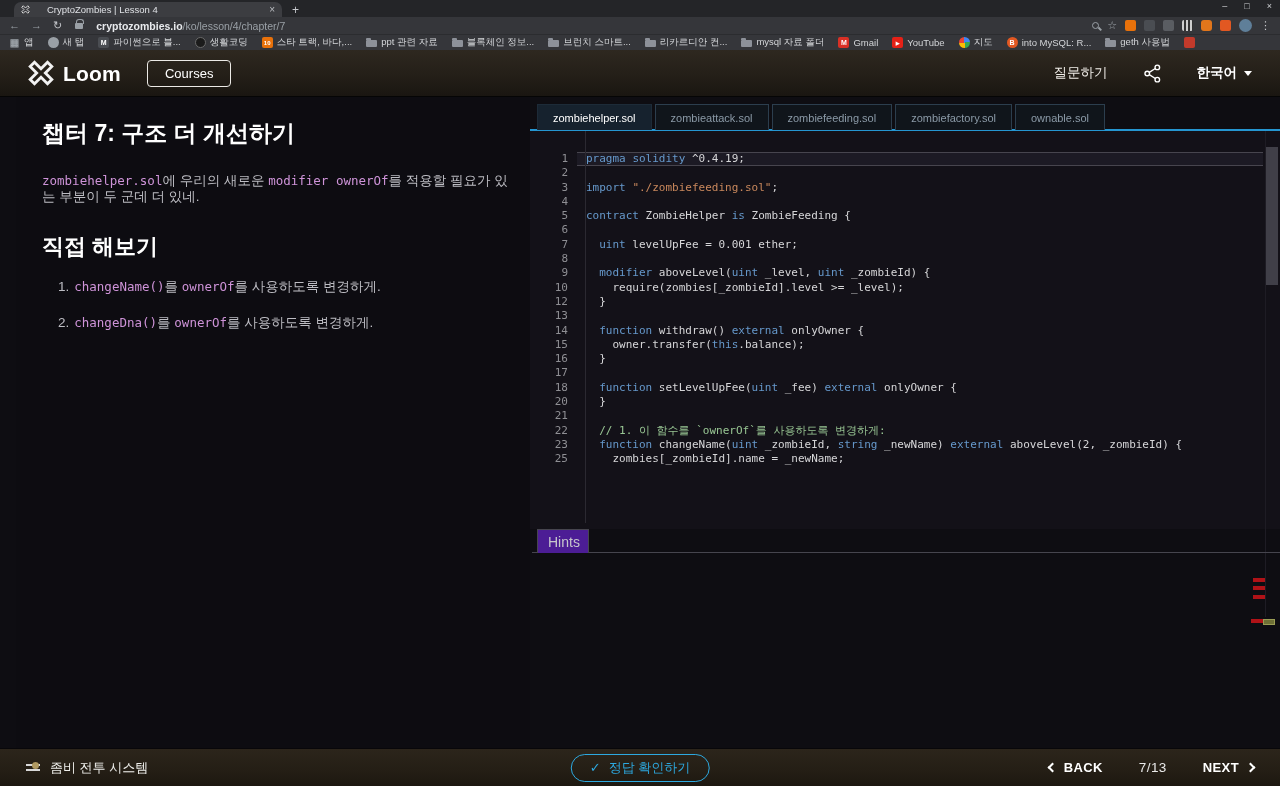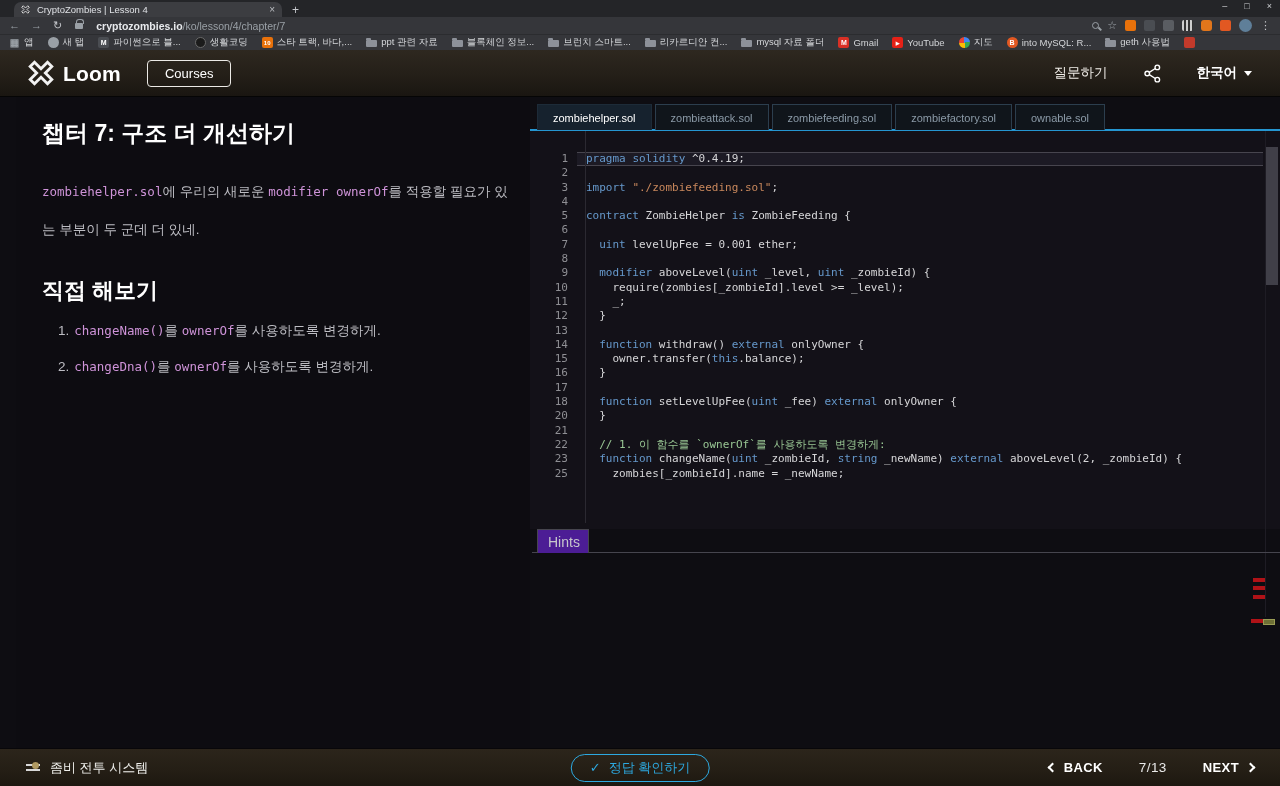--- a/index.html
+++ b/index.html
@@ -7,21 +7,21 @@
     --code-comment:#99c794; --inline-code:#ce93d8; --button-blue:#2da9e0;
     --error-mark:#b01217;
   }
   *{margin:0;padding:0;box-sizing:border-box;}
   html,body{width:1280px;height:786px;}
   body{position:relative;background:#0e0d12;font-family:"Liberation Sans",sans-serif;overflow:hidden;}
 
   
   .chrome{position:absolute;top:0;left:0;right:0;height:50px;z-index:5;}
   .tabstrip{height:17px;background:#242528;display:flex;align-items:flex-end;position:relative;}
-  .btab{margin-left:14px;width:268px;height:15px;background:#3c3d41;border-radius:7px 7px 0 0;display:flex;align-items:center;padding:0 7px;gap:7px;}
+  .btab{margin-left:14px;width:268px;height:15px;background:#3c3d41;border-radius:7px 7px 0 0;display:flex;align-items:center;padding:0 7px;gap:17px;}
   .btab .ttl{flex:1;color:#dfe1e5;font-size:9.5px;white-space:nowrap;overflow:hidden;}
   .btab .cls{color:#b9bcc0;font-size:10px;line-height:10px;}
   .favicon{width:9px;height:9px;flex:none;}
   .newtab{color:#c9cbcf;font-size:12px;margin-left:10px;line-height:14px;}
   .winctl{position:absolute;right:8px;top:1px;display:flex;gap:17px;color:#cfd1d4;font-size:9px;align-items:center;}
   .toolbar{height:17px;background:#35363a;display:flex;align-items:center;padding:0 9px;gap:11px;}
   .navic{color:#9aa0a6;font-size:11px;line-height:11px;}
   .lock{width:8px;height:6px;background:#9aa0a6;border-radius:1px;position:relative;margin:0 2px;}
   .lock::before{content:'';position:absolute;top:-4px;left:1px;width:6px;height:4px;border:1.4px solid #9aa0a6;border-bottom:none;border-radius:3px 3px 0 0;}
   .url{font-size:10.5px;}
@@ -58,21 +58,21 @@
   .courses-btn{margin-left:26px;border:1px solid #eceae6;border-radius:4px;padding:5px 17px;color:#fff;font-size:13px;background:transparent;}
   .hdr-right{margin-left:auto;display:flex;align-items:center;gap:34px;}
   .ask{color:#f0ede8;font-size:13.5px;}
   .lang{color:#fff;font-size:13.5px;font-weight:bold;display:flex;align-items:center;gap:7px;}
   .caret{width:0;height:0;border-left:4px solid transparent;border-right:4px solid transparent;border-top:5px solid #fff;}
 
   
   .main{position:absolute;top:97px;bottom:38px;left:0;right:0;}
   .left{position:absolute;left:16px;top:0;bottom:0;width:530px;background:#0d0c11;padding:21px 26px;}
   .lesson-title{color:#fff;font-size:23px;font-weight:bold;margin-bottom:24px;}
-  .intro{color:#bdbdc3;font-size:13.5px;line-height:38px;margin-bottom:27px;max-width:480px;}
+  .intro{color:#bdbdc3;font-size:13.5px;line-height:16px;margin-bottom:27px;max-width:480px;}
   .ic{font-family:"DejaVu Sans Mono",monospace;color:var(--inline-code);font-size:12.5px;}
   .try-heading{color:#fff;font-size:22px;font-weight:bold;margin-bottom:16px;}
   .tasks{padding-left:16px;}
   .task{color:#bdbdc3;font-size:13.5px;margin-bottom:18px;}
   .task .num{margin-right:5px;}
 
   .right{position:absolute;left:530px;right:0;top:0;bottom:0;background:#0e0d12;}
   .etabs{position:absolute;top:7px;left:7px;right:0;height:25px;display:flex;gap:3px;z-index:2;}
   .etab{height:26px;padding:0 15px;display:flex;align-items:center;font-size:11px;color:#8b9aa7;background:#10151b;border:1px solid #2c3e4e;border-bottom:none;}
   .etab.active{background:#16222e;color:#fff;border-color:#1d2b38;}
@@ -293,24 +293,20 @@
         </div>
         <div class="cl">
           <span class="gut">9</span>
           <span class="ct"><span class="txt">  </span><span class="kw">modifier</span><span class="txt"> aboveLevel(</span><span class="kw">uint</span><span class="txt"> _level, </span><span class="kw">uint</span><span class="txt"> _zombieId) {</span></span>
         </div>
         <div class="cl">
           <span class="gut">10</span>
           <span class="ct"><span class="txt">    require(zombies[_zombieId].level &gt;= _level);</span></span>
         </div>
         <div class="cl">
-          <span class="gut">11</span>
-          <span class="ct"><span class="txt">    _;</span></span>
-        </div>
-        <div class="cl">
           <span class="gut">12</span>
           <span class="ct"><span class="txt">  }</span></span>
         </div>
         <div class="cl">
           <span class="gut">13</span>
           <span class="ct"></span>
         </div>
         <div class="cl">
           <span class="gut">14</span>
           <span class="ct"><span class="txt">  </span><span class="kw">function</span><span class="txt"> withdraw() </span><span class="kw">external</span><span class="txt"> onlyOwner {</span></span>

